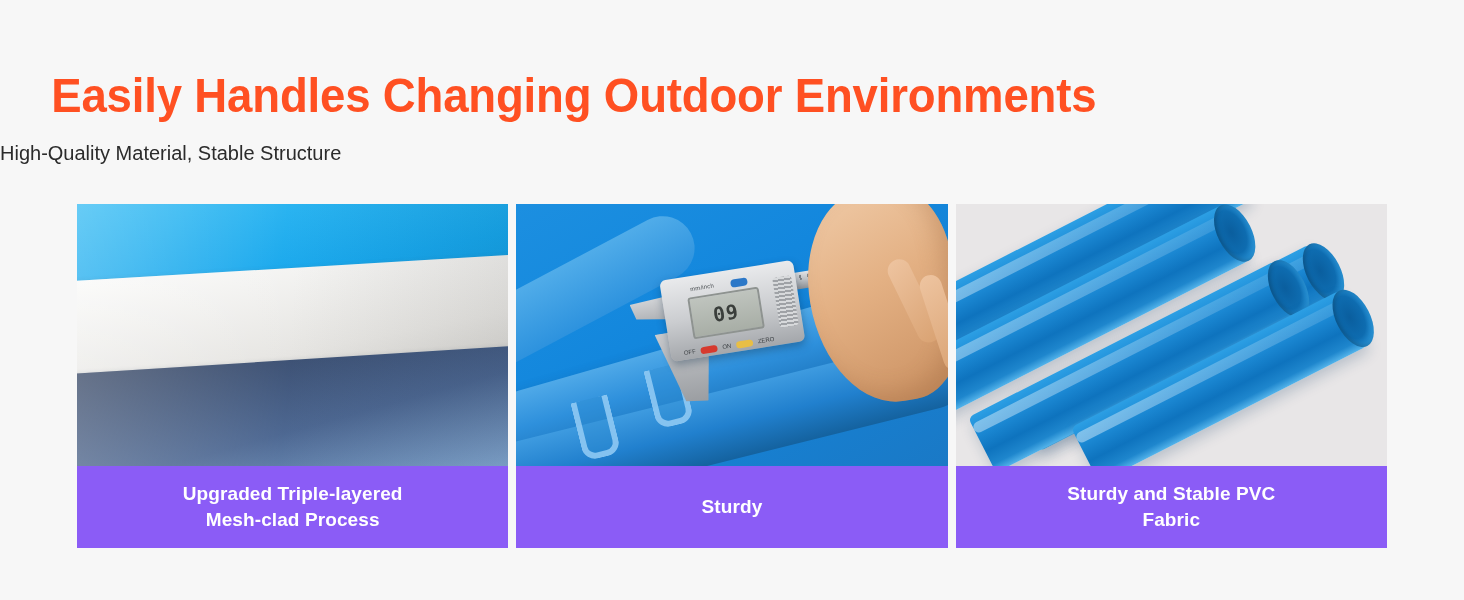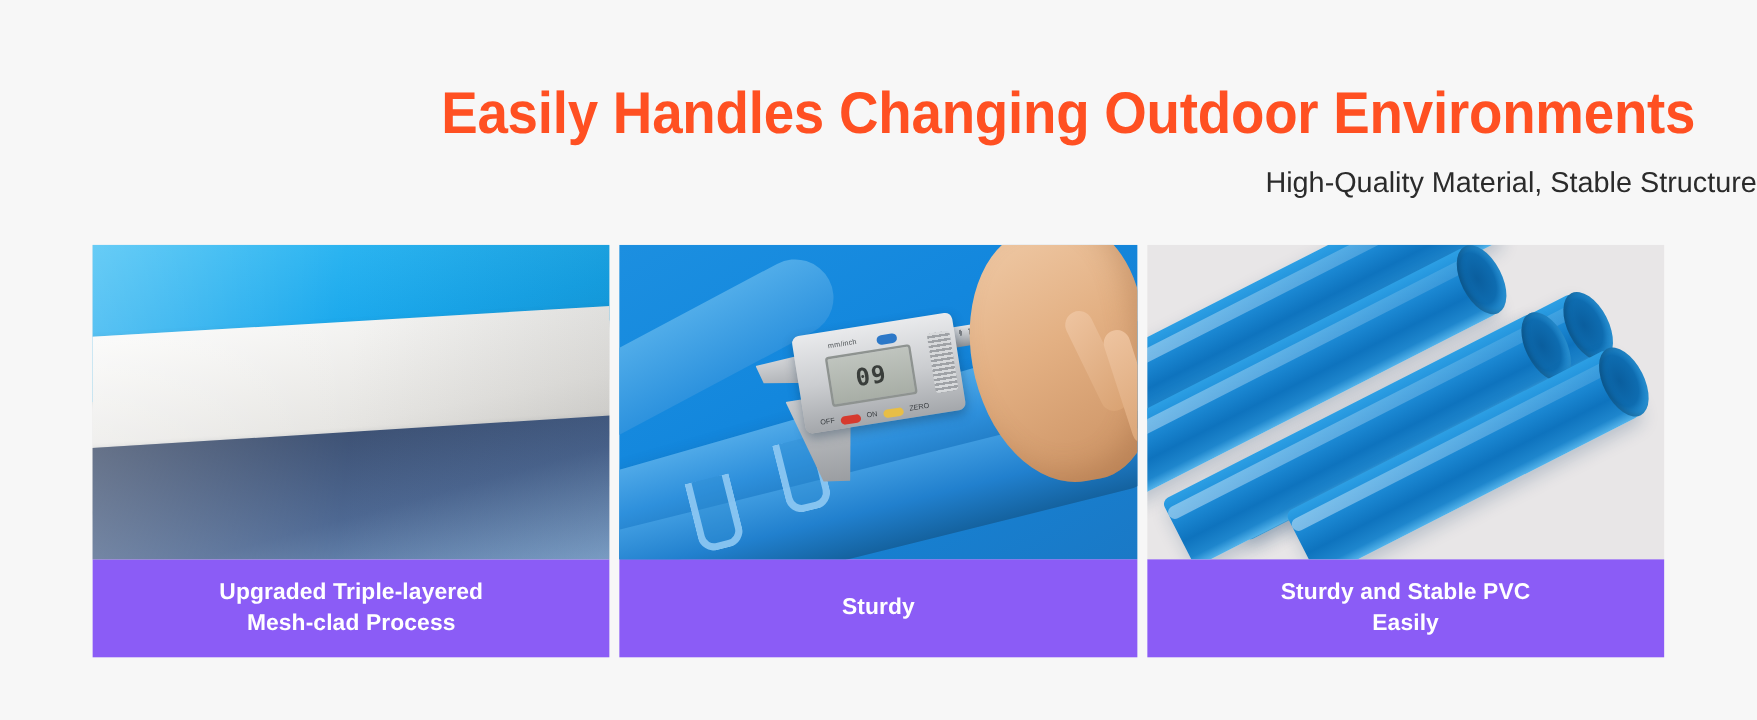--- a/index.html
+++ b/index.html
@@ -19,39 +19,39 @@
     height: 600px;
     background: #F7F7F7;
   }
 
   
   .header {
     position: absolute;
     top: 0;
     left: 0;
     width: 1464px;
-    text-align: right;
+    text-align: left;
   }
   .headline {
     margin: 0;
     padding-top: 68px;
     font-family: "Liberation Sans Narrow", "Liberation Sans", sans-serif;
     font-size: 49px;
     font-weight: 700;
     line-height: 54px;
     letter-spacing: -0.2px;
     color: #FF5022;
     transform: scaleX(0.93);
     transform-origin: center center;
     white-space: nowrap;
   }
   .subtitle {
     margin: 0;
     padding-top: 16px;
-    font-size: 24px;
+    font-size: 20px;
     font-weight: 400;
     line-height: 30px;
     color: #2B2B2B;
     white-space: nowrap;
   }
 
   
   .cards {
     position: absolute;
     top: 204px;
@@ -429,19 +429,19 @@
       <div class="card-media media-pipes">
         <div class="pipe pipe-1"></div>
         <div class="pipe pipe-2"></div>
         <div class="pipe pipe-4"></div>
         <div class="pipe pipe-3"></div>
         <div class="pipe pipe-5"></div>
       </div>
       <div class="caption">
         <div>
           <span>Sturdy and Stable PVC</span>
-          <span>Easily</span>
+          <span>Fabric</span>
         </div>
       </div>
     </div>
 
   </div>
 </div>
 
 </body></html>

